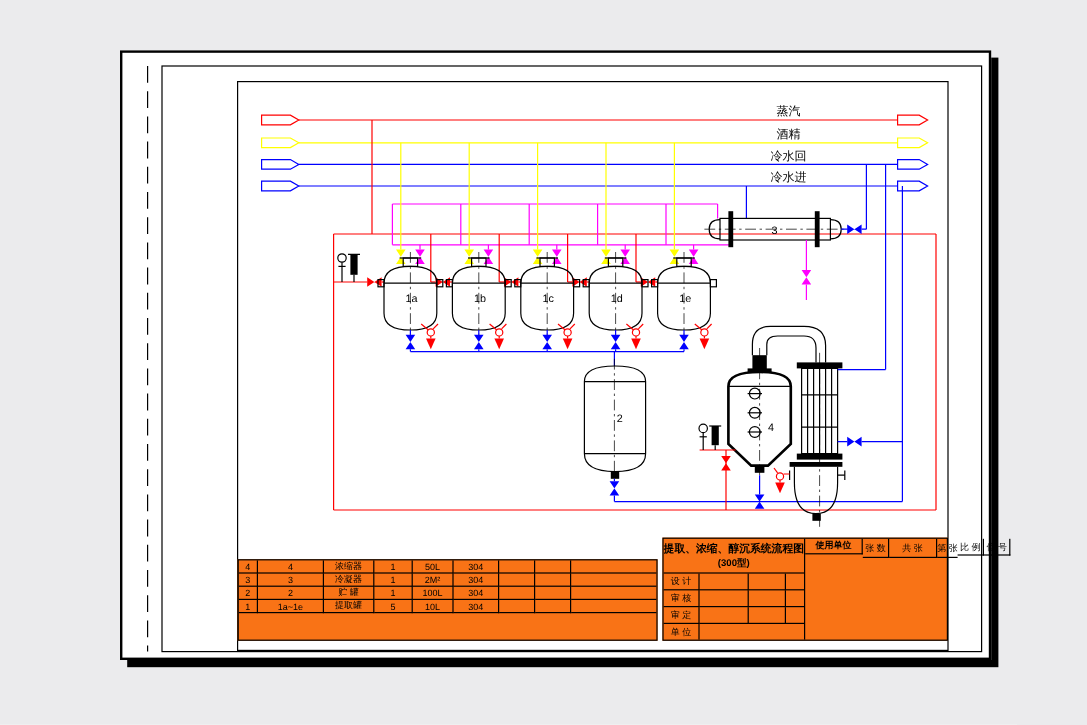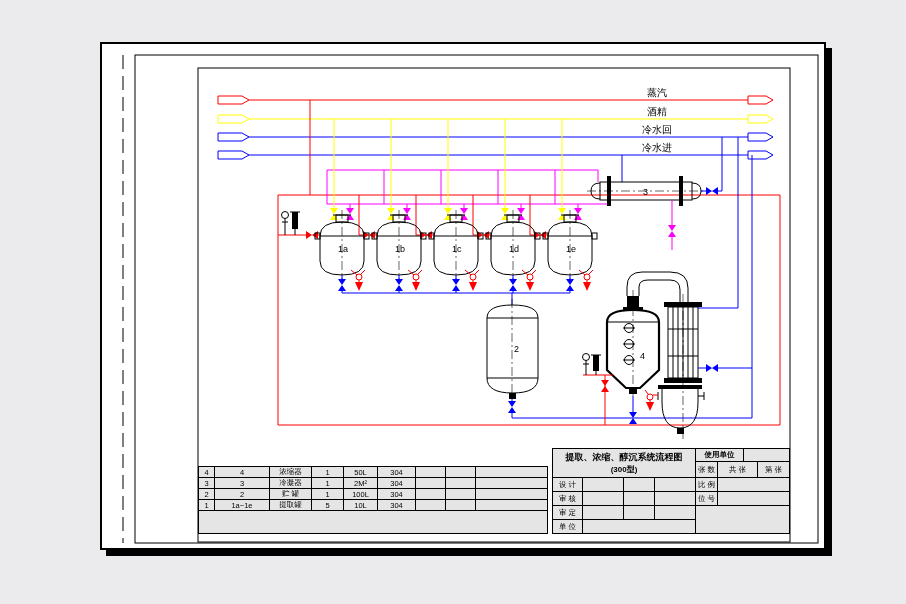--- a/index.html
+++ b/index.html
@@ -17,21 +17,21 @@
   .y{stroke:#ffff00;fill:none;stroke-width:1}
   .fy{fill:#ffff00;stroke:none}
   .b{stroke:#0000ff;fill:none;stroke-width:1}
   .fb{fill:#0000ff;stroke:none}
   .m{stroke:#ff00ff;fill:none;stroke-width:1}
   .fm{fill:#ff00ff;stroke:none}
   .cl{stroke:#000;fill:none;stroke-width:.6;stroke-dasharray:9 3 2 3}
   .lbl{font-size:10px;fill:#000}
   .eq{font-size:9px;fill:#000}
   
-  .tbx{position:absolute;background:#e5e5e5;border:1px solid #000;box-sizing:border-box;font-size:7.5px;color:#000}
+  .tbx{position:absolute;background:#f97316;border:1px solid #000;box-sizing:border-box;font-size:7.5px;color:#000}
   .row{display:flex;box-sizing:border-box}
   .c{box-sizing:border-box;border-right:1px solid #000;border-bottom:1px solid #000;
      display:flex;align-items:center;justify-content:center;overflow:hidden;white-space:nowrap}
   .c:last-child{border-right:none}
   .lastrow .c{border-bottom:none}
   .titlecell{flex-direction:column;justify-content:center;font-weight:bold}
   .dno{font-size:11px;letter-spacing:1px}
 </style>
 </head>
 <body>
@@ -432,21 +432,21 @@
         <div class="c" style="width:30px">审 定</div>
         <div class="c" style="width:41px"></div>
         <div class="c" style="width:31px"></div>
         <div class="c" style="flex:1"></div>
       </div>
       <div class="row lastrow" style="flex:1">
         <div class="c" style="width:30px">单 位</div>
         <div class="c" style="flex:1"></div>
       </div>
     </div>
-    <div style="flex:1;display:flex;flex-direction:column">
+    <div style="flex:1;display:flex;">
       <div class="row" style="height:13px">
         <div class="c" style="width:48px;font-weight:bold">使用单位</div>
         <div class="c" style="flex:1"></div>
       </div>
       <div class="row" style="height:16px">
         <div class="c" style="width:22px">张 数</div>
         <div class="c" style="width:40px">共    张</div>
         <div class="c" style="flex:1">第    张</div>
       </div>
       <div class="row" style="height:14px">

